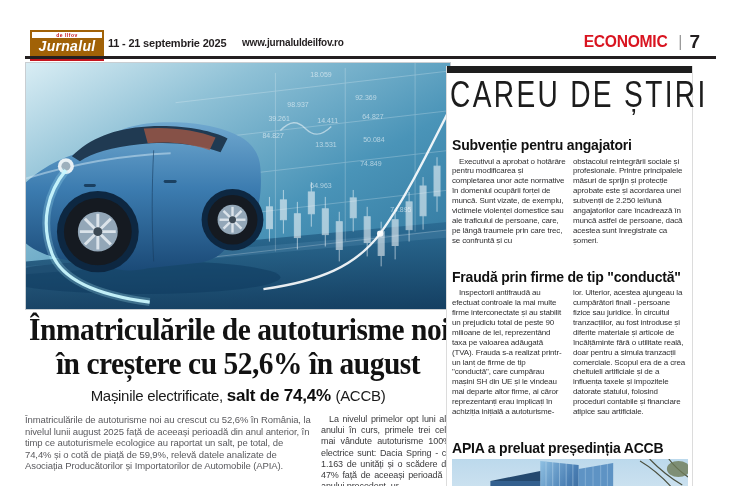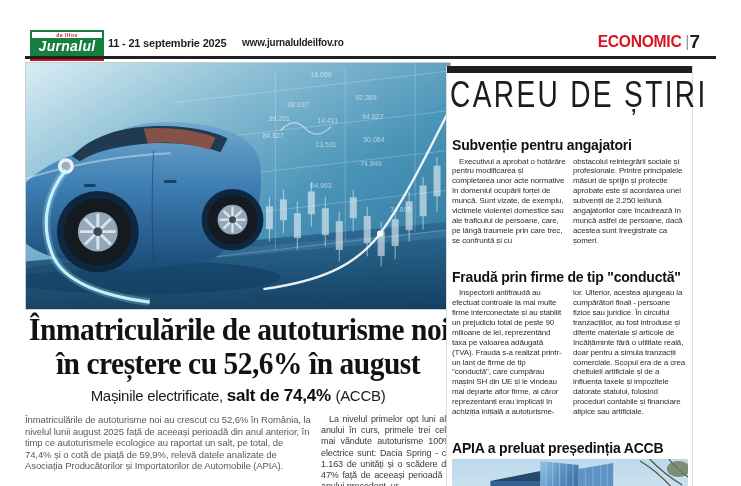--- a/index.html
+++ b/index.html
@@ -6,28 +6,28 @@
   html,body { background:#ffffff; }
   #page {
     position:relative; width:741px; height:486px;
     background:#ffffff; overflow:hidden;
     font-family:"Liberation Sans", sans-serif;
     color:#1a1a1a;
   }
 
   
   #masthead { position:absolute; left:30px; top:30px; width:74px; }
-  #masthead .logo-box { background:#15803d; width:74px; padding:1px 0 3px; text-align:center; }
+  #masthead .logo-box { background:#a16207; width:74px; padding:1px 0 3px; text-align:center; }
   #masthead .logo-top { display:block; background:#ffffff; color:#c6161f; font-size:5px; font-weight:bold; line-height:6px; margin:1px 2px 0; letter-spacing:.5px; }
   #masthead .logo-main { display:block; color:#ffffff; font-size:14px; font-weight:bold; font-style:italic; line-height:16px; letter-spacing:.3px; }
   #masthead .logo-underline { height:2px; background:#c6161f; margin-top:2px; }
 
   .hdr-date { position:absolute; left:108px; top:37px; font-size:11px; font-weight:bold; letter-spacing:-0.2px; color:#231f20; }
   .hdr-url  { position:absolute; left:228px; top:37px; font-size:10px; font-weight:bold; letter-spacing:-0.2px; color:#231f20;margin-left:14px; }
-  .hdr-section-wrap { position:absolute; right:41px; top:31px; display:flex; align-items:center; }
+  .hdr-section-wrap { position:absolute; right:41px; top:31px; display:flex; align-items:center; gap:7px; }
   .hdr-section { color:#d91420; font-size:17px; font-weight:bold; letter-spacing:-0.3px; transform:scaleX(0.92); }
   .hdr-sep { color:#9a9a9a; font-size:16px; font-weight:normal; }
   .hdr-page { color:#231f20; font-size:19px; font-weight:bold; }
   #header-rule { position:absolute; left:25px; top:56px; width:691px; height:3px; background:#231f20; }
 
   
   #hero { position:absolute; left:25px; top:62px; width:426px; height:248px; border:1px solid #c9ced2; }
   #hero svg { display:block; width:100%; height:100%; }
 
   #headline { position:absolute; left:18px; top:313px; width:440px; text-align:center;

